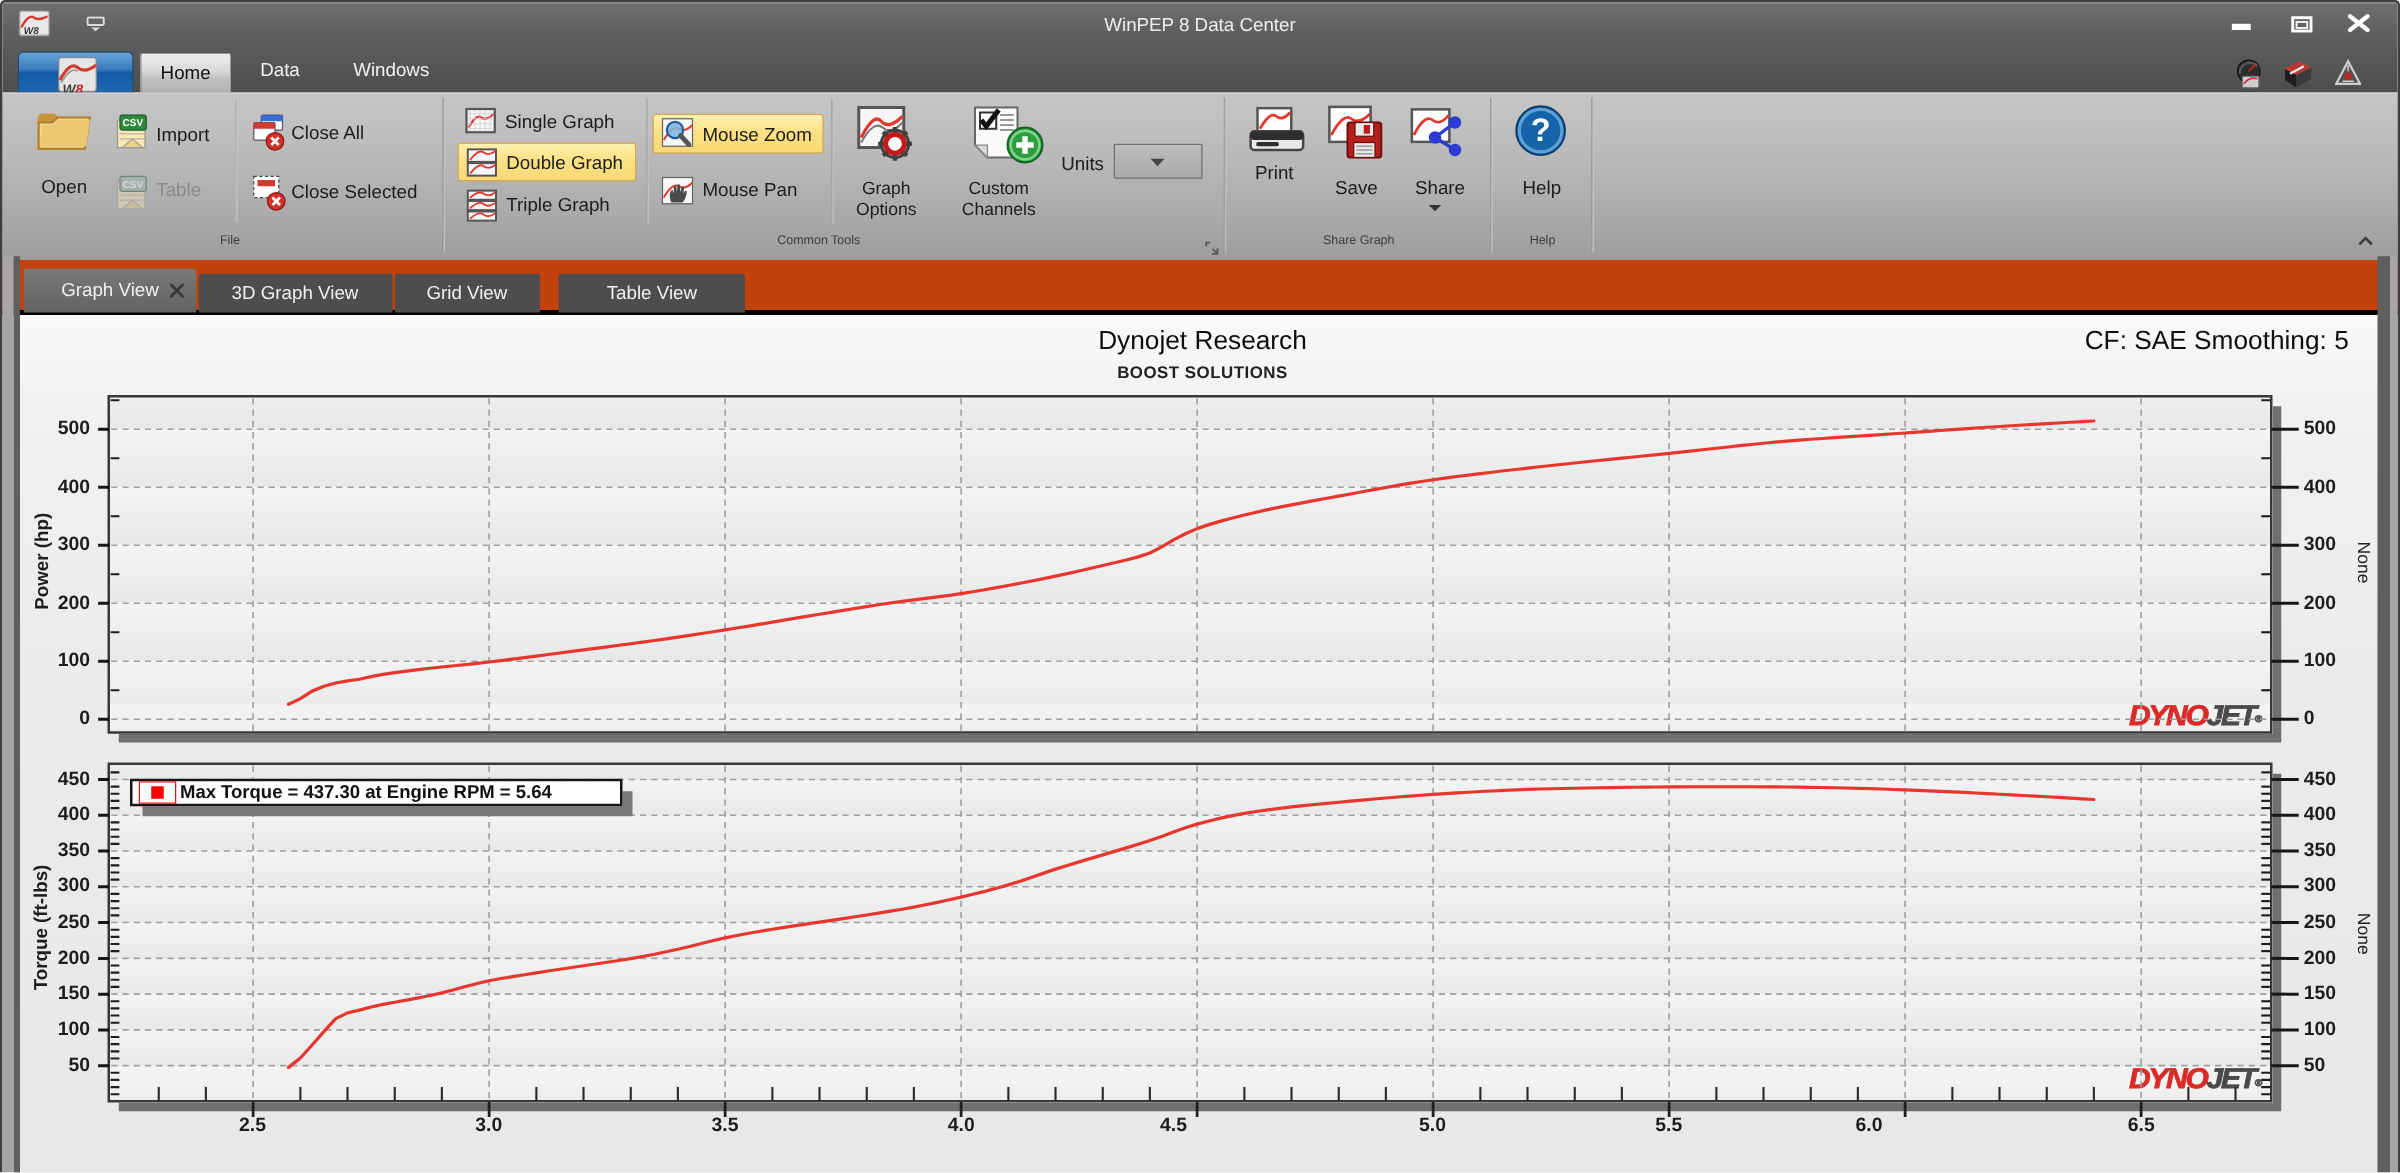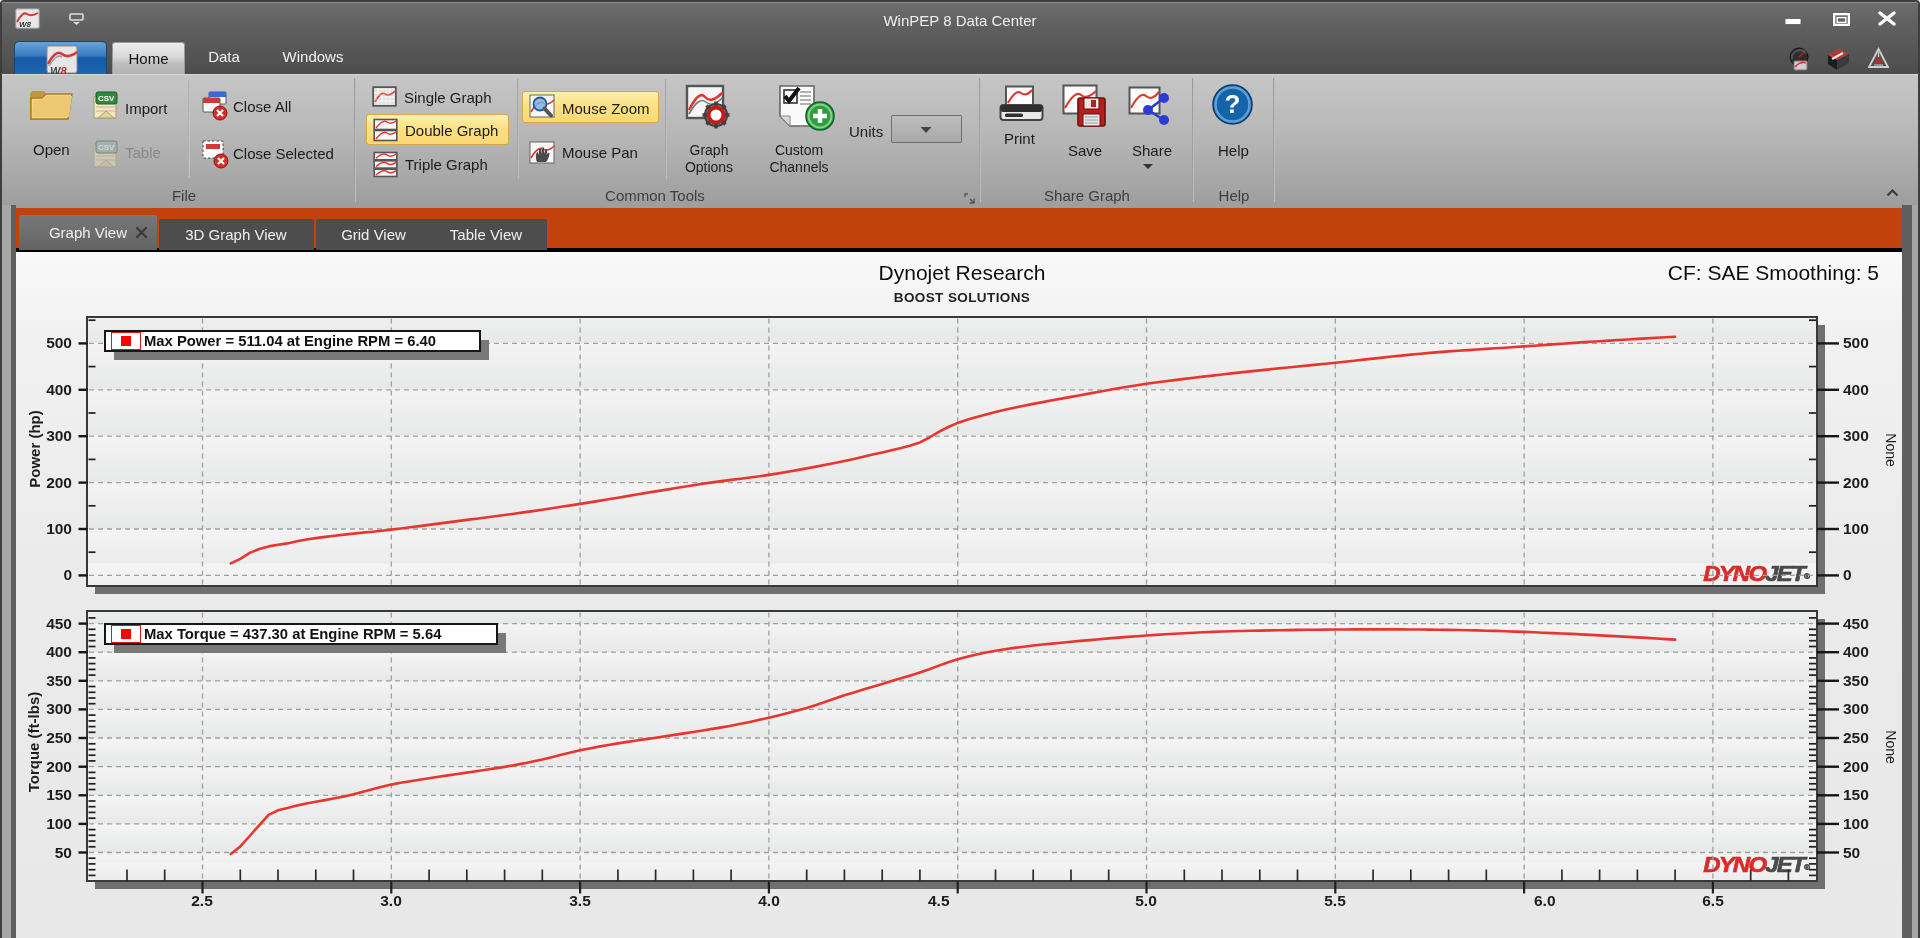--- a/index.html
+++ b/index.html
@@ -7,21 +7,21 @@
 #head{position:absolute;left:0;top:0;width:100%;height:72px;background:linear-gradient(180deg,#6e6e6e 0,#616161 30%,#585858 60%,#4d4d4d 100%);box-shadow:inset 0 1px 0 #8d8d8d}
 #title{position:absolute;left:0;top:10px;width:100%;text-align:center;color:#eee;font-size:15px}
 .winbtn{position:absolute;top:0;color:#fff}
 
 #appbtn{position:absolute;left:12px;top:39px;width:93px;height:33px;border-radius:5px 5px 0 0;border:1px solid #17466e;border-bottom:none;background:linear-gradient(180deg,#68a3d9 0,#3b7cc0 42%,#155ba8 50%,#1e66b2 100%)}
 .rtab{position:absolute;top:40px;height:32px;color:#f2f2f2;font-size:15px;text-align:center;line-height:30px}
 #hometab{position:absolute;left:110px;top:40px;width:73px;height:32px;background:linear-gradient(180deg,#eeeeee 0,#d9d9d9 45%,#bfbfbf 65%,#b2b2b2 100%);border-radius:3px 3px 0 0;color:#111;font-size:15px;text-align:center;line-height:31px;border:1px solid #9a9a9a;border-bottom:none}
 
 #ribbon{position:absolute;left:0;top:72px;width:100%;height:134px;background:linear-gradient(180deg,#c6c6c6 0,#b9b9b9 40%,#a9a9a9 75%,#9d9d9d 100%);box-shadow:inset 0 1px 0 #d6d6d6,0 1px 0 #7c7c7c}
 .gsep{position:absolute;top:4px;height:124px;width:2px;background:linear-gradient(90deg,#8f8f8f,#cdcdcd)}
-.glabel{position:absolute;top:113px;font-size:15px;color:#3e3e3e;text-align:center}
+.glabel{position:absolute;top:113px;font-size:10px;color:#3e3e3e;text-align:center}
 .blabel{position:absolute;font-size:15px;color:#1c1c1c}
 .blabel2{position:absolute;font-size:14px;color:#1c1c1c;text-align:center;line-height:16.5px}
 .gray{color:#8a8a8a}
 .hl{position:absolute;background:linear-gradient(180deg,#fdf0b0 0,#fbe185 45%,#f9d973 100%);border:1px solid #d4a84b;border-radius:3px}
 
 #tabstrip{position:absolute;left:0;top:206px;width:100%;height:44px;background:#c2410c;border-bottom:4px solid #000000}
 .vtab{position:absolute;top:10.5px;height:31.5px;background:#4d4d4d;color:#f0f0f0;font-size:15px;text-align:center;line-height:31px;border-radius:2px 2px 0 0}
 #vtab0{top:6.5px;height:35.5px;background:linear-gradient(180deg,#787878,#636363);line-height:36px}
 
 #content{position:absolute;left:0;top:250px;width:100%;height:688px;background:linear-gradient(180deg,#f9f9f9 0,#f1f1f1 80px,#ebebeb 300px,#e8e8e8 100%)}
@@ -286,21 +286,21 @@
         <path d="M1.5 7.5 L6.5 2.5 L11.5 7.5" fill="none" stroke="#3c3c3c" stroke-width="2.2"></path>
       </svg>
 </div>
 
 <div id="tabstrip">
   <div class="vtab" id="vtab0" style="left:17px;width:138px">Graph View<svg style="position:absolute;right:9px;top:11px" width="13" height="13" viewBox="0 0 13 13">
           <path d="M2 2 L11 11 M11 2 L2 11" stroke="#3a3a3a" stroke-width="2.3" stroke-linecap="round"></path>
         </svg></div>
   <div class="vtab" style="left:156.5px;width:155px">3D Graph View</div>
   <div class="vtab" style="left:313.5px;width:116px">Grid View</div>
-  <div class="vtab" style="left:423px;width:122px">Table View</div>
+  <div class="vtab" style="left:445px;width:149px">Table View</div>
 </div>
 
 <div id="content"></div>
 <div class="edgeL1"></div>
     <div class="edgeL2"></div>
 <div class="edgeR2"></div>
     <div class="edgeR1"></div>
 <div style="position:absolute;left:560px;width:800px;text-align:center;top:288px;font-size:13.5px;font-weight:bold;letter-spacing:.4px;color:#222">BOOST SOLUTIONS</div>
 <div style="position:absolute;left:560px;width:800px;text-align:center;top:259px;font-size:21px;color:#0d0d0d">Dynojet Research</div>
 <div style="position:absolute;right:39px;top:259px;font-size:21px;color:#0d0d0d">CF: SAE Smoothing: 5</div>
@@ -536,28 +536,22 @@
 <div class="axn" style="left:1841px;top:641px">400</div>
 <div class="axn" style="right:1846px;top:613px">450</div>
 <div class="axn" style="left:1841px;top:613px">450</div>
 <div class="axn" style="left:170px;width:60px;text-align:center;top:890px">2.5</div>
 <div class="axn" style="left:359px;width:60px;text-align:center;top:890px">3.0</div>
 <div class="axn" style="left:548px;width:60px;text-align:center;top:890px">3.5</div>
 <div class="axn" style="left:737px;width:60px;text-align:center;top:890px">4.0</div>
 <div class="axn" style="left:926px;width:60px;text-align:left;top:890px">4.5</div>
 <div class="axn" style="left:1114px;width:60px;text-align:center;top:890px">5.0</div>
 <div class="axn" style="left:1303px;width:60px;text-align:center;top:890px">5.5</div>
-<div class="axn" style="left:1532px;width:60px;text-align:left;top:890px">6.0</div>
+<div class="axn" style="left:1444px;width:60px;text-align:right;top:890px">6.0</div>
 <div class="axn" style="left:1681px;width:60px;text-align:center;top:890px">6.5</div>
-<div class="legend" style="left:102px;top:328px;width:377px">
-      <span class="lmark">
-        <i></i>
-      </span>
-      <span class="ltext">Max Power = 511.04 at Engine RPM = 6.40</span>
-    </div>
 <div class="legend" style="left:102px;top:621px;width:394px">
       <span class="lmark">
         <i></i>
       </span>
       <span class="ltext">Max Torque = 437.30 at Engine RPM = 5.64</span>
     </div>
 <div class="rot" style="left:32px;top:447px;transform:translate(-50%,-50%) rotate(-90deg)">Power (hp)</div>
 <div class="rot" style="left:31px;top:740px;transform:translate(-50%,-50%) rotate(-90deg)">Torque (ft-lbs)</div>
 <div class="rot" style="left:1889px;top:448px;transform:translate(-50%,-50%) rotate(90deg);font-size:14px;font-weight:normal">None</div>
 <div class="rot" style="left:1889px;top:745px;transform:translate(-50%,-50%) rotate(90deg);font-size:14px;font-weight:normal">None</div>

